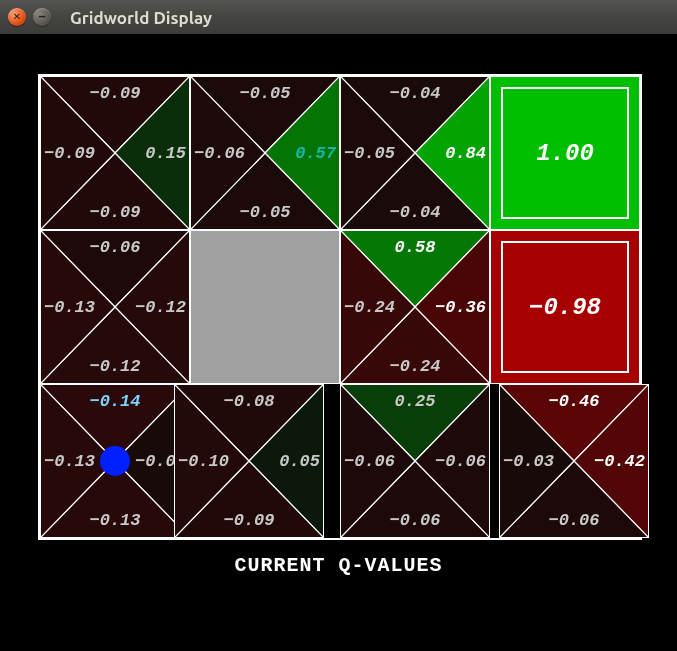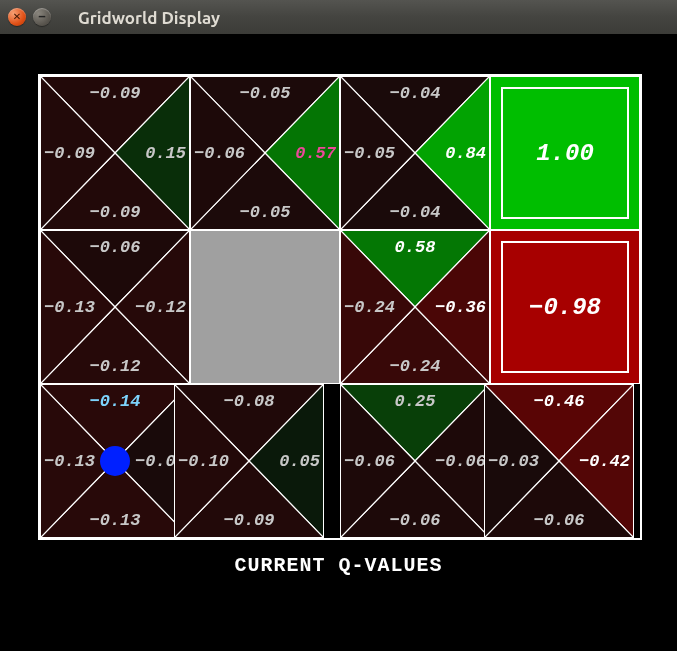--- a/index.html
+++ b/index.html
@@ -3,21 +3,21 @@
 <meta charset="utf-8">
 <style>
   html,body{margin:0;padding:0;width:677px;height:651px;background:#000;font-family:"Courier New",monospace;overflow:hidden;}
   
   .titlebar{height:34px;background:linear-gradient(to bottom,#545450 0%,#444440 50%,#3c3c38 100%);display:flex;align-items:center;padding:0 8px;color:#dfdbd2;font-family:"Ubuntu","DejaVu Sans",sans-serif;font-weight:bold;font-size:17px;}
   .tb-btn{width:18px;height:18px;border-radius:50%;margin-right:7px;display:inline-block;box-shadow:inset 0 1px 1px rgba(255,255,255,.3),0 1px 1px rgba(0,0,0,.4);}
   .tb-close{background:radial-gradient(circle at 30% 30%,#f7a074,#e15016 60%,#b53400);}
   .tb-min{background:radial-gradient(circle at 30% 30%,#8a867e,#5d5952 60%,#423f39);}
   .tb-close::before{content:"✕";color:#3b1400;font-size:10px;font-weight:bold;display:block;text-align:center;line-height:18px;}
   .tb-min::before{content:"–";color:#222;font-size:13px;font-weight:bold;display:block;text-align:center;line-height:15px;}
-  .tb-title{margin-left:20px;}
+  .tb-title{margin-left:12px;}
   
   .canvas{position:relative;width:677px;height:617px;background:#000;}
   .grid{position:absolute;left:38px;top:40px;width:600px;height:462px;}
   .cell{position:absolute;width:150px;height:154px;box-sizing:border-box;}
   .tri{position:absolute;inset:0;}
   .tri polygon{stroke:#fff;stroke-width:1.2;}
   .qlabel{position:absolute;color:#c8c8c8;font-family:"Courier New",monospace;font-weight:bold;font-size:17px;white-space:nowrap;}
   .qN{left:50%;top:8px;transform:translateX(-50%);}
   .qS{left:50%;bottom:8px;transform:translateX(-50%);}
   .qW{left:4px;top:50%;transform:translateY(-50%);}
@@ -57,21 +57,21 @@
       </div>
       <div class="cell" style="left: 150px; top: 0px;">
         <svg class="tri" width="150" height="154" viewBox="0 0 150 154">
           <polygon points="0,0 150,0 75,77" fill="rgb(28,10,10)"></polygon>
           <polygon points="150,0 150,154 75,77" fill="rgb(4,117,4)"></polygon>
           <polygon points="0,154 150,154 75,77" fill="rgb(28,10,10)"></polygon>
           <polygon points="0,0 0,154 75,77" fill="rgb(29,9,9)"></polygon>
         </svg>
         <span class="qlabel qN" style="color: rgb(200, 200, 200);">−0.05</span>
         <span class="qlabel qS" style="color: rgb(200, 200, 200);">−0.05</span>
-        <span class="qlabel qE" style="color: #ec4899;">0.57</span>
+        <span class="qlabel qE" style="color: #14b8a6;">0.57</span>
         <span class="qlabel qW" style="color: rgb(200, 200, 200);">−0.06</span>
         <div class="cell-border"></div>
       </div>
       <div class="cell" style="left: 300px; top: 0px;">
         <svg class="tri" width="150" height="154" viewBox="0 0 150 154">
           <polygon points="0,0 150,0 75,77" fill="rgb(26,10,10)"></polygon>
           <polygon points="150,0 150,154 75,77" fill="rgb(2,163,2)"></polygon>
           <polygon points="0,154 150,154 75,77" fill="rgb(26,10,10)"></polygon>
           <polygon points="0,0 0,154 75,77" fill="rgb(28,10,10)"></polygon>
         </svg>
@@ -159,21 +159,21 @@
           <polygon points="150,0 150,154 75,77" fill="rgb(29,9,9)"></polygon>
           <polygon points="0,154 150,154 75,77" fill="rgb(29,9,9)"></polygon>
           <polygon points="0,0 0,154 75,77" fill="rgb(29,9,9)"></polygon>
         </svg>
         <span class="qlabel qN" style="color: rgb(200, 200, 200);">0.25</span>
         <span class="qlabel qS" style="color: rgb(200, 200, 200);">−0.06</span>
         <span class="qlabel qE" style="color: rgb(200, 200, 200);">−0.06</span>
         <span class="qlabel qW" style="color: rgb(200, 200, 200);">−0.06</span>
         <div class="cell-border"></div>
       </div>
-      <div class="cell" style="left: 444px; top: 308px;">
+      <div class="cell" style="left: 459px; top: 308px;">
         <svg class="tri" width="150" height="154" viewBox="0 0 150 154">
           <polygon points="0,0 150,0 75,77" fill="rgb(89,5,5)"></polygon>
           <polygon points="150,0 150,154 75,77" fill="rgb(83,6,6)"></polygon>
           <polygon points="0,154 150,154 75,77" fill="rgb(29,9,9)"></polygon>
           <polygon points="0,0 0,154 75,77" fill="rgb(25,10,10)"></polygon>
         </svg>
         <span class="qlabel qN" style="color: rgb(255, 255, 255);">−0.46</span>
         <span class="qlabel qS" style="color: rgb(200, 200, 200);">−0.06</span>
         <span class="qlabel qE" style="color: rgb(255, 255, 255);">−0.42</span>
         <span class="qlabel qW" style="color: rgb(200, 200, 200);">−0.03</span>

